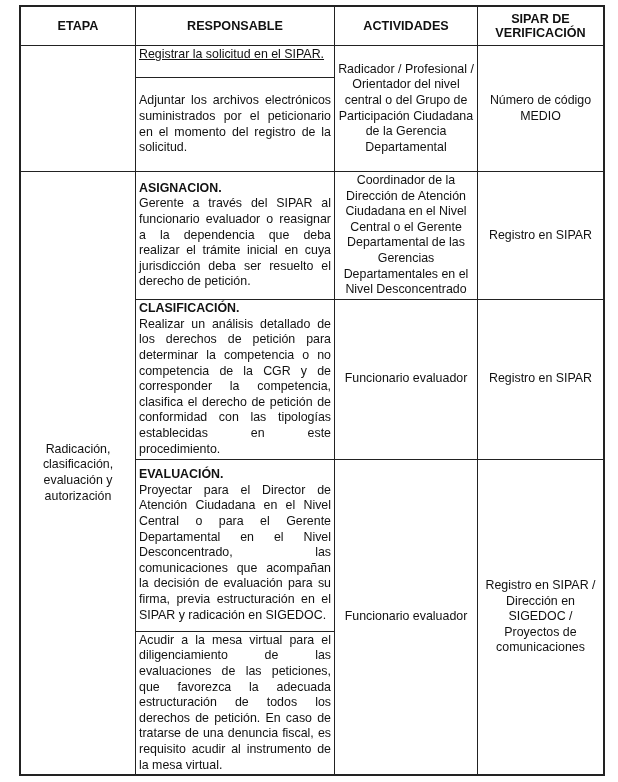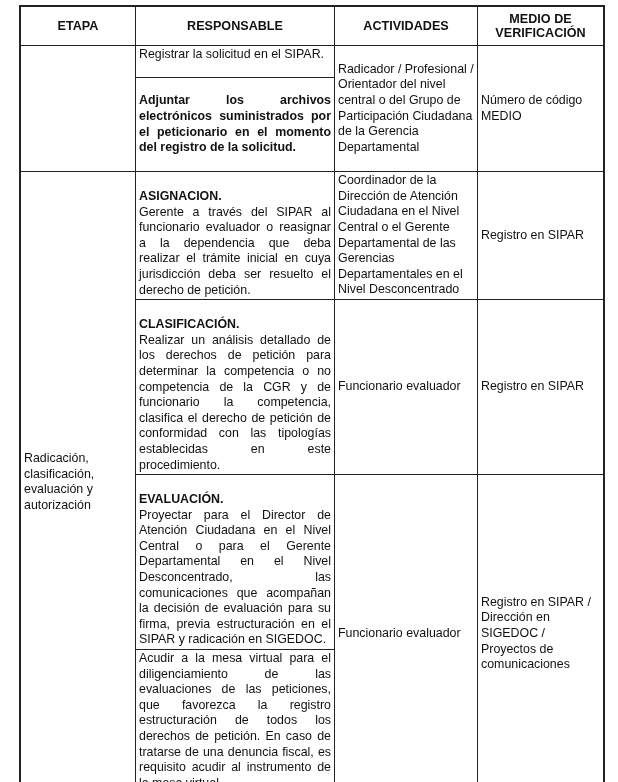--- a/index.html
+++ b/index.html
@@ -8,83 +8,83 @@
   table { position: absolute; left: 20px; top: 6px; border-collapse: collapse;
           table-layout: fixed; width: 503px; }
   td, th { border: 1px solid #222; padding: 1px 3px; vertical-align: middle;
            font-size: 12.4px; line-height: 15.6px; }
   table { outline: 2px solid #222; outline-offset: -1px; }
   th { font-weight: bold; text-align: center; height: 36px; font-size: 12.6px; line-height: 14px; }
   .c-etapa { width: 115px; }
   .c-act { width: 199px; }
   .c-resp { width: 143px; }
   .c-med { width: 126px; }
-  td.center { }
+  td.center { text-align: center; }
   td.act { text-align: justify; text-align-last: left; }
-  .act-title { font-weight: bold; display: block; margin-top: 16px; }
+  .act-title { font-weight: bold; display: block; }
   .act-body { display: block; }
 </style>
 </head>
 <body>
 
 <table>
   <colgroup>
     <col class="c-etapa">
       <col class="c-act">
       <col class="c-resp">
       <col class="c-med">
   </colgroup>
   <thead>
     <tr>
       <th>ETAPA</th>
       <th>RESPONSABLE</th>
       <th>ACTIVIDADES</th>
-      <th>MEDIO DE VERIFICACIÓN</th>
+      <th>SIPAR DE VERIFICACIÓN</th>
     </tr>
   </thead>
   <tbody>
 
     <tr style="height:32px;">
       <td rowspan="2"></td>
-      <td class="act" style="vertical-align:top;">
+      <td class="act" style="vertical-align:top;text-decoration:underline;">
         <span class="act-body">Registrar la solicitud en el SIPAR.</span>
       </td>
       <td rowspan="2" class="center">Radicador / Profesional / Orientador del nivel central o del Grupo de Participación Ciudadana de la Gerencia Departamental</td>
       <td rowspan="2" class="center">Número de código MEDIO</td>
     </tr>
-    <tr style="height:94px;font-weight:bold;">
+    <tr style="height:94px;">
       <td class="act">
         <span class="act-body">Adjuntar los archivos electrónicos suministrados por el peticionario en el momento del registro de la solicitud.</span>
       </td>
     </tr>
 
     <tr style="height:126px;">
       <td rowspan="4" class="center">Radicación, clasificación, evaluación y autorización</td>
       <td class="act">
         <span class="act-title">ASIGNACION.</span>
         <span class="act-body">Gerente a través del SIPAR al funcionario evaluador o reasignar a la dependencia que deba realizar el trámite inicial en cuya jurisdicción deba ser resuelto el derecho de petición.</span>
       </td>
       <td class="center">Coordinador de la Dirección de Atención Ciudadana en el Nivel Central o el Gerente Departamental de las Gerencias Departamentales en el Nivel Desconcentrado</td>
       <td class="center">Registro en SIPAR</td>
     </tr>
     <tr style="height:160px;">
       <td class="act">
         <span class="act-title">CLASIFICACIÓN.</span>
-        <span class="act-body">Realizar un análisis detallado de los derechos de petición para determinar la competencia o no competencia de la CGR y de funcionario la competencia, clasifica el derecho de petición de conformidad con las tipologías establecidas en este procedimiento.</span>
+        <span class="act-body">Realizar un análisis detallado de los derechos de petición para determinar la competencia o no competencia de la CGR y de corresponder la competencia, clasifica el derecho de petición de conformidad con las tipologías establecidas en este procedimiento.</span>
       </td>
       <td class="center">Funcionario evaluador</td>
       <td class="center">Registro en SIPAR</td>
     </tr>
     <tr style="height:172px;">
       <td class="act">
         <span class="act-title">EVALUACIÓN.</span>
         <span class="act-body">Proyectar para el Director de Atención Ciudadana en el Nivel Central o para el Gerente Departamental en el Nivel Desconcentrado, las comunicaciones que acompañan la decisión de evaluación para su firma, previa estructuración en el SIPAR y radicación en SIGEDOC.</span>
       </td>
       <td rowspan="2" class="center">Funcionario evaluador</td>
       <td rowspan="2" class="center">Registro en SIPAR / Dirección en SIGEDOC / Proyectos de comunicaciones</td>
     </tr>
     <tr style="height:142px;">
       <td class="act">
-        <span class="act-body">Acudir a la mesa virtual para el diligenciamiento de las evaluaciones de las peticiones, que favorezca la registro estructuración de todos los derechos de petición. En caso de tratarse de una denuncia fiscal, es requisito acudir al instrumento de la mesa virtual.</span>
+        <span class="act-body">Acudir a la mesa virtual para el diligenciamiento de las evaluaciones de las peticiones, que favorezca la adecuada estructuración de todos los derechos de petición. En caso de tratarse de una denuncia fiscal, es requisito acudir al instrumento de la mesa virtual.</span>
       </td>
     </tr>
   </tbody>
 </table>
 
 </body></html>

